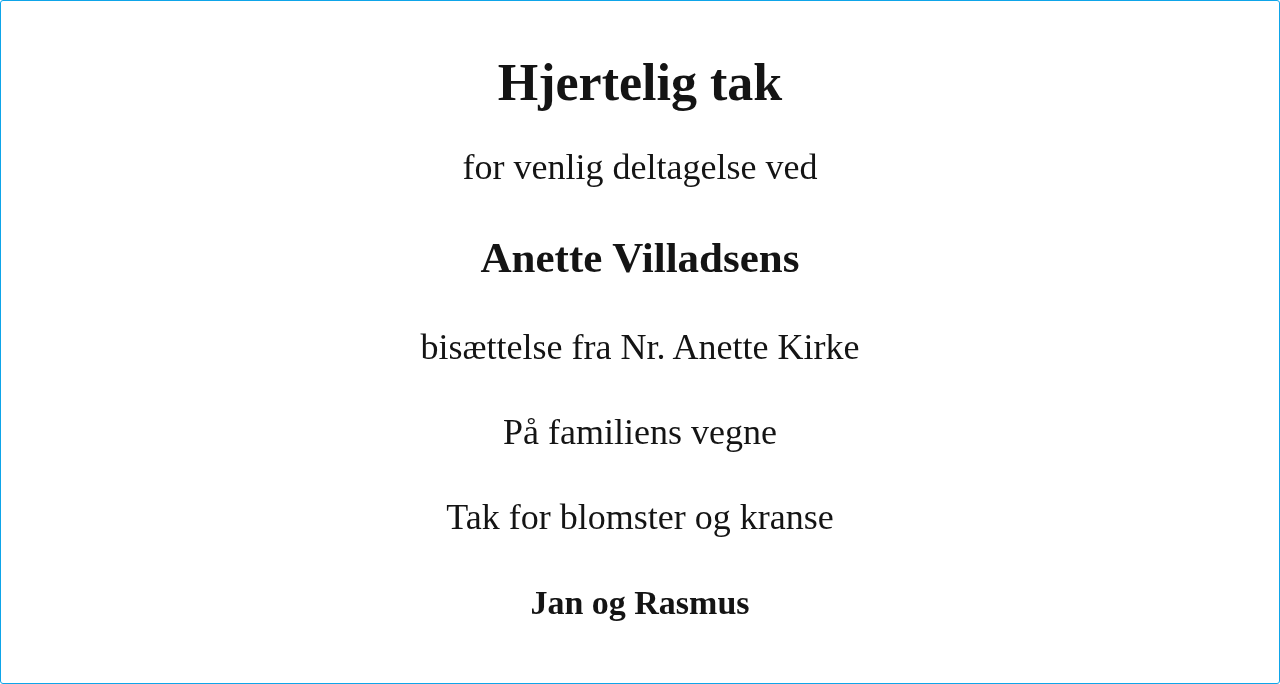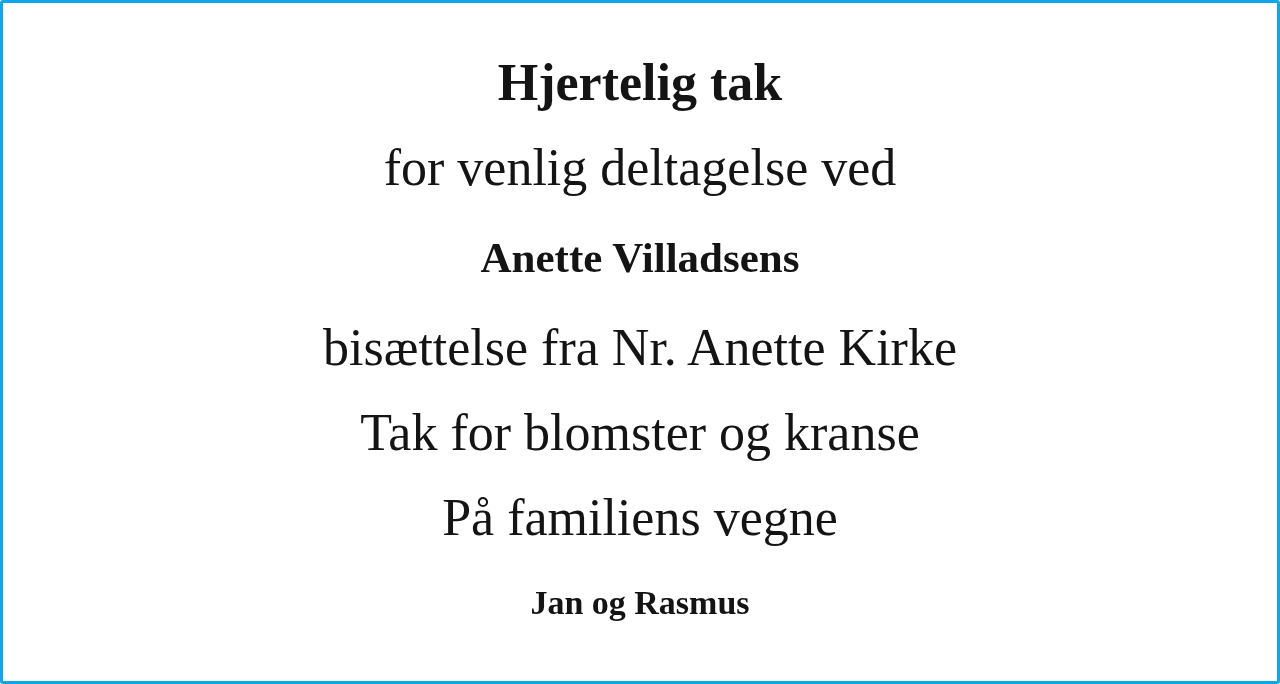--- a/index.html
+++ b/index.html
@@ -5,39 +5,39 @@
   html, body {
     margin: 0;
     padding: 0;
     background: #ffffff;
   }
   .page {
     width: 1280px;
     height: 684px;
     box-sizing: border-box;
     background: #ffffff;
-    border: 3px solid #0ea5e9;
+    border: 1px solid #0ea5e9;
     border-radius: 3px;
     display: flex;
     align-items: center;
     justify-content: center;
     overflow: hidden;
   }
   .notice {
     width: 100%;
     text-align: center;
     font-family: "Liberation Serif", "DejaVu Serif", serif;
     color: #141414;
   }
   .line {
     display: block;
     white-space: nowrap;
   }
   .body-line {
-    font-size: 52px;
+    font-size: 36px;
     font-weight: 400;
     line-height: 85px;
   }
   .title-line {
     font-size: 52px;
     font-weight: 700;
     line-height: 85px;
   }
   .name-line {
     font-size: 43px;
@@ -52,17 +52,17 @@
 </style>
 </head>
 <body>
 
 <div class="page">
   <div class="notice">
     <span class="line title-line">Hjertelig tak</span>
     <span class="line body-line">for venlig deltagelse ved</span>
     <span class="line name-line">Anette Villadsens</span>
     <span class="line body-line">bisættelse fra Nr. Anette Kirke</span>
+    <span class="line body-line">På familiens vegne</span>
     <span class="line body-line">Tak for blomster og kranse</span>
-    <span class="line body-line">På familiens vegne</span>
     <span class="line signature-line">Jan og Rasmus</span>
   </div>
 </div>
 
 </body></html>

